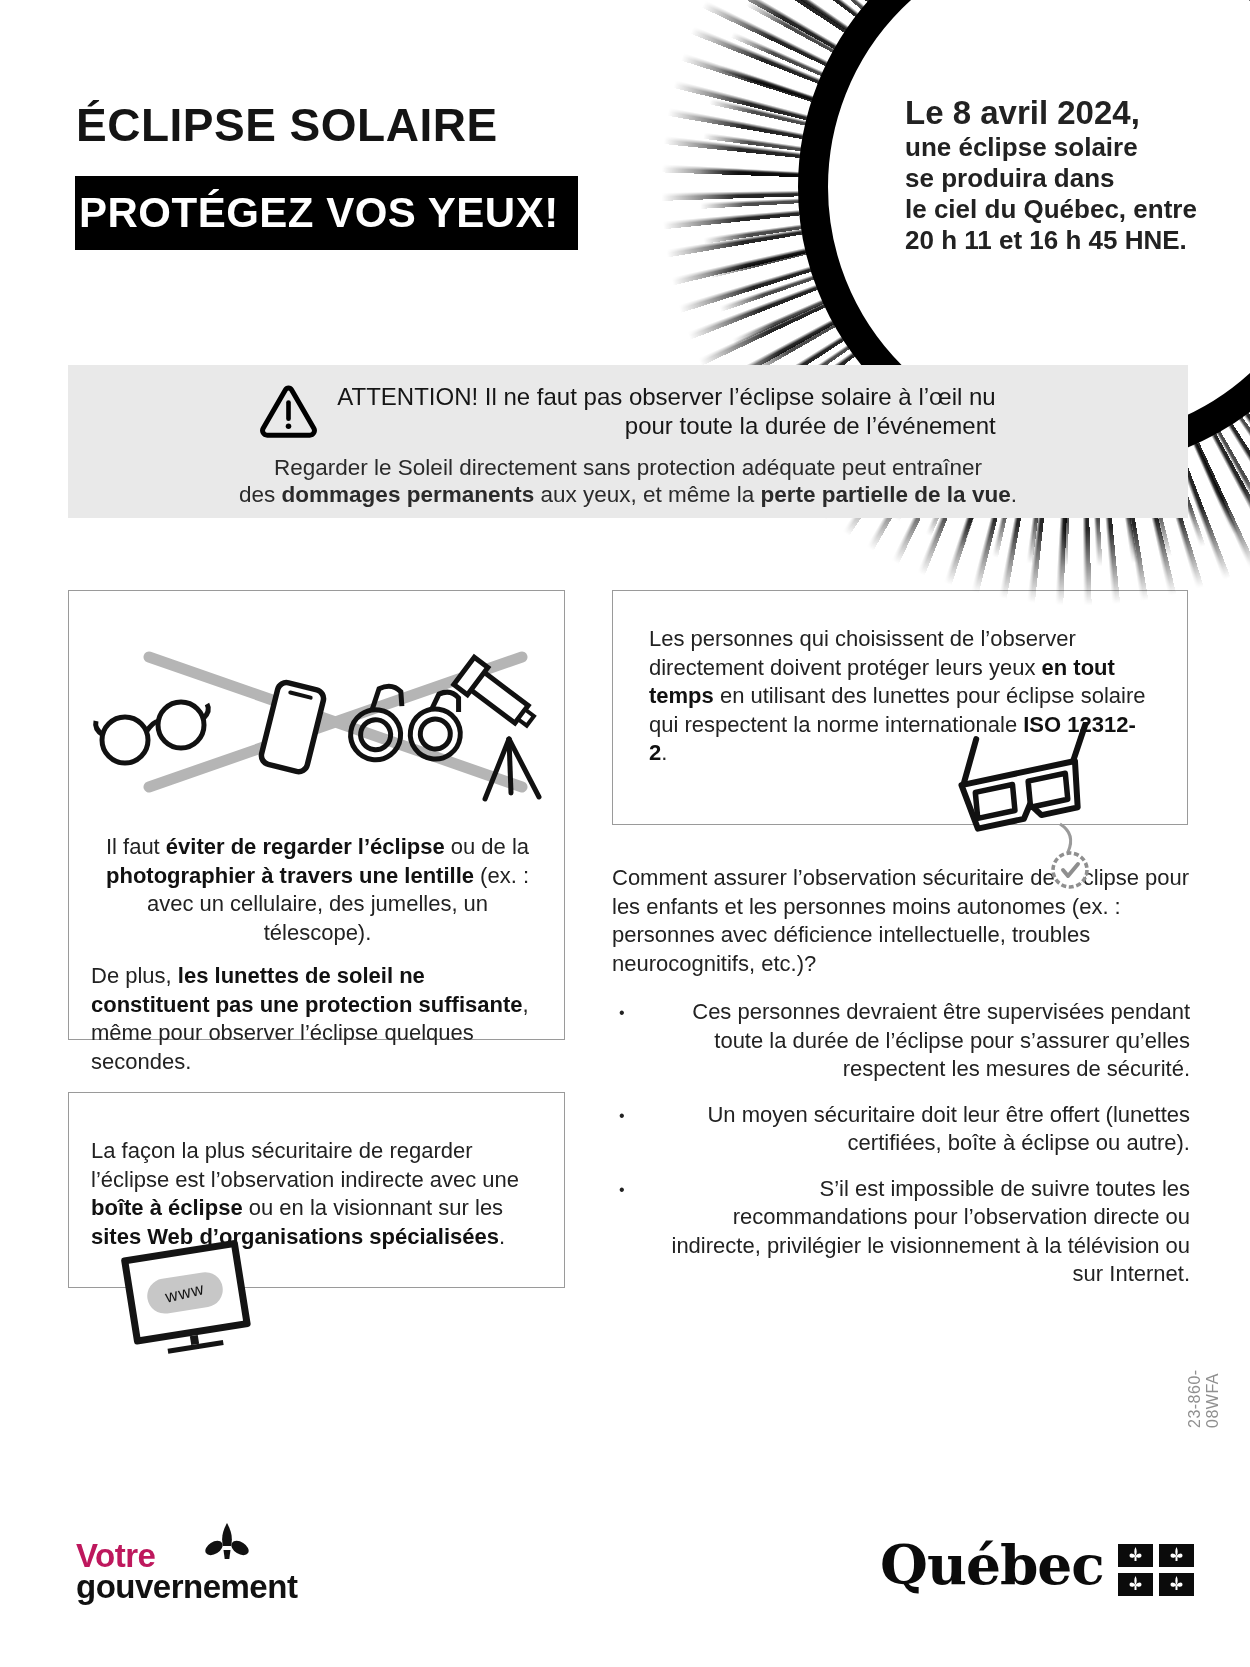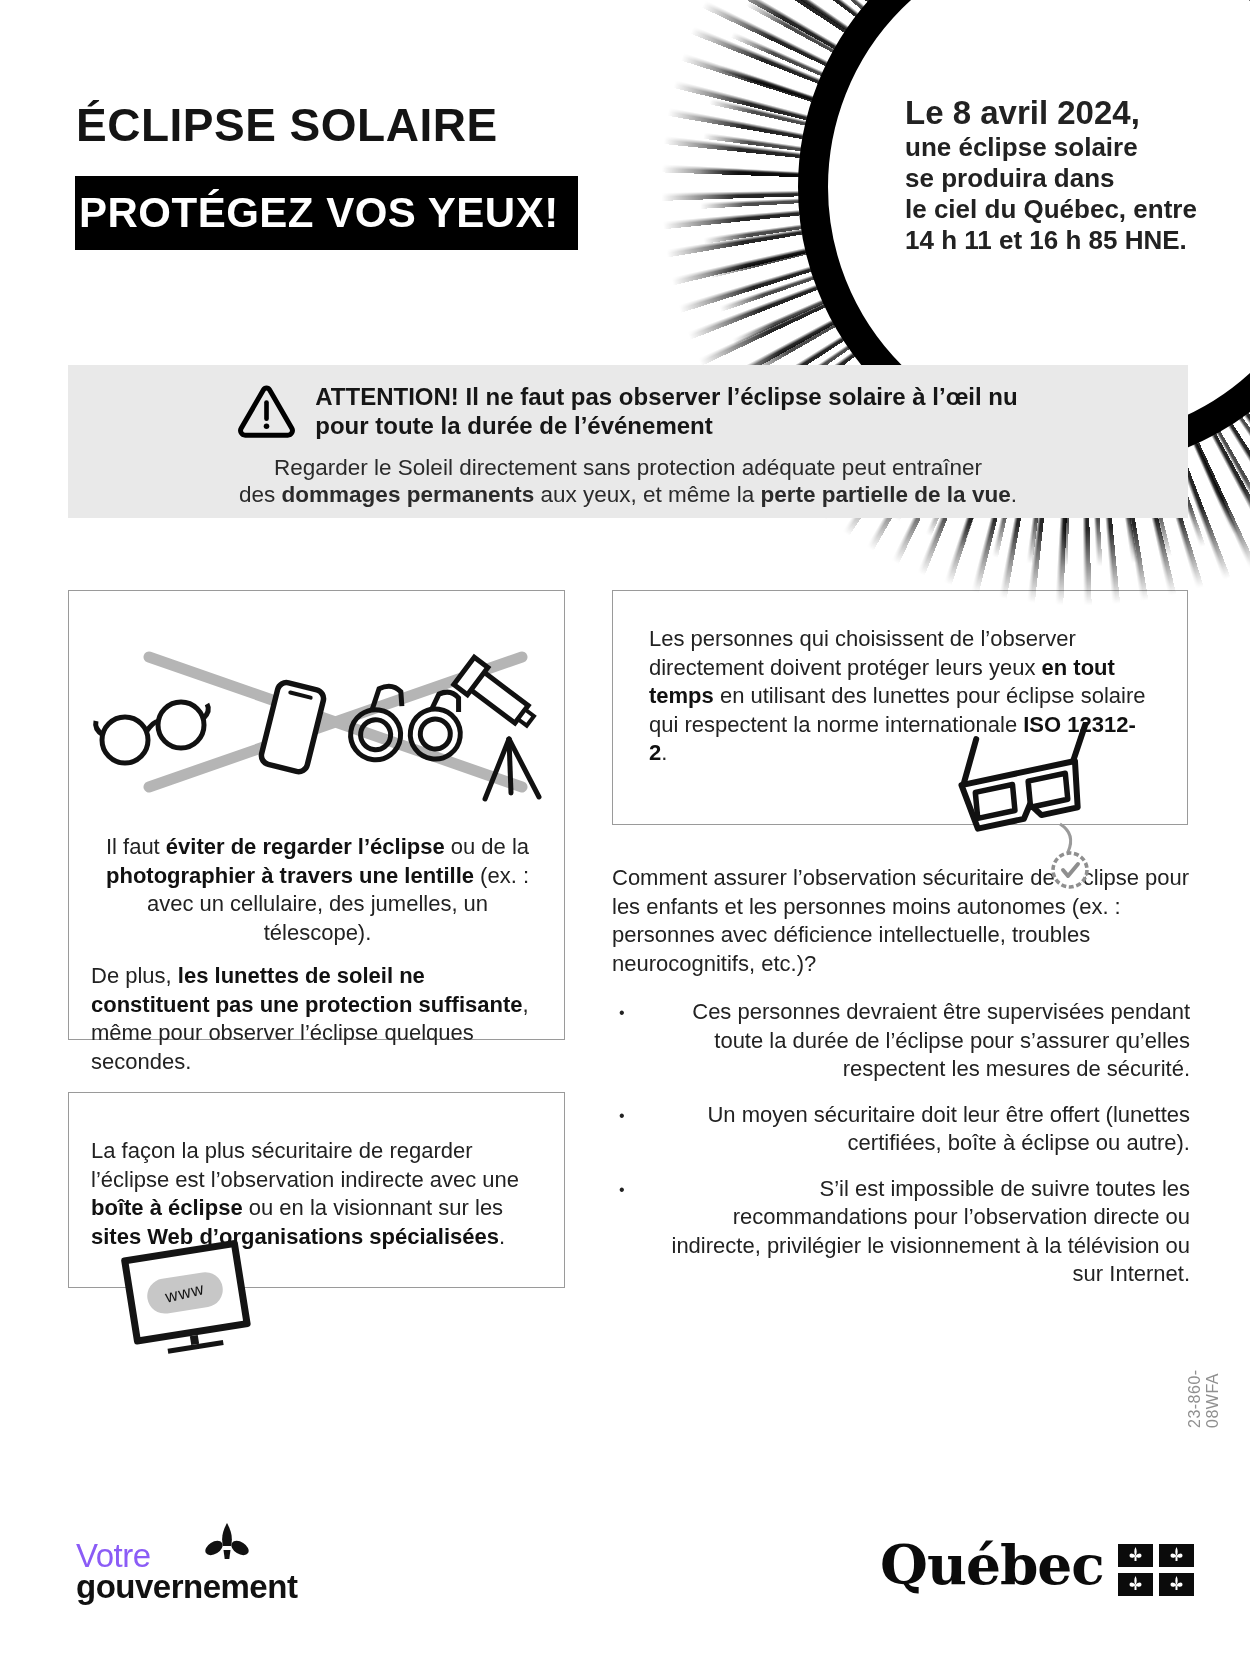--- a/index.html
+++ b/index.html
@@ -41,21 +41,21 @@
   }
   .eclipse-text { position:absolute; left:883px; top:94px; width:340px; z-index:2; color:#222;margin-left:22px; }
   .eclipse-text .date { font-size:33px; font-weight:700; line-height:38px; }
   .eclipse-text .line { font-size:26px; font-weight:700; line-height:31px; }
   
   .warning {
     position:absolute; left:68px; top:365px; width:1120px; height:153px;
     background:#e9e9e9; box-sizing:border-box; padding-top:17px; z-index:4;
   }
   .warning-head { display:flex; justify-content:center; align-items:center; gap:20px; }
-  .warning-head .txt { text-align:left; font-size:24px; font-weight:700; line-height:29px; color:#161616; }
+  .warning-head .txt { text-align:right; font-size:24px; font-weight:400; line-height:29px; color:#161616; }
   .warning-body { text-align:center; font-size:22.5px; line-height:27px; margin-top:11px; color:#2a2a2a; }
   .tri-icon { width:57px; height:53px; flex:0 0 auto; }
   
   .panel { position:absolute; background:#fff; border:1px solid #9a9a9a; box-sizing:border-box; }
   .box-avoid   { left:68px; top:590px;  width:497px; height:450px; }
   .box-protect { left:612px; top:590px; width:576px; height:235px; padding:34px 34px 0 36px; }
   .box-safe    { left:68px; top:1092px; width:497px; height:196px; padding:44px 22px 0 22px; }
   .para { font-size:22px; line-height:28.5px; color:#222; }
   .para b { color:#111; }
   .box-avoid .icons { position:absolute; left:8px; top:36px; }
@@ -80,41 +80,41 @@
   
   .footer-line { position:absolute; left:35px; top:1402px; width:1120px; text-align:center; font-size:25px; color:#222; }
   .footer-line a { color:#4878a8; text-decoration:underline; cursor:pointer; }
   .doc-code {
     position:absolute; left:1186px; top:1318px; height:110px;
     writing-mode:vertical-rl; transform:rotate(180deg);
     font-size:16px; color:#8f8f8f; letter-spacing:.5px;
   }
   
   .gov-logo { position:absolute; left:76px; top:1522px; width:330px; height:90px; }
-  .gov-logo .l1 { position:absolute; left:0; top:15px; font-size:33px; font-weight:400; letter-spacing:-.5px; color:#8b5cf6; }
+  .gov-logo .l1 { position:absolute; left:0; top:15px; font-size:33px; font-weight:700; letter-spacing:-.5px; color:#be185d; }
   .gov-logo .l2 { position:absolute; left:0; top:46px; font-size:33px; font-weight:700; letter-spacing:-.5px; color:#111; }
   .gov-logo svg { position:absolute; left:127px; top:0; }
   .quebec-logo { position:absolute; left:880px; top:1536px; display:flex; align-items:flex-start; }
   .quebec-logo .word { font-family:"DejaVu Serif", serif; font-weight:700; font-size:55px; line-height:58px; color:#0b0b0b; letter-spacing:-1px; }
   .quebec-logo svg { margin-left:14px; margin-top:8px; }
 </style>
 </head>
 <body>
 
 <div class="page">
 
   <div class="rays1"></div>
   <div class="rays2"></div>
   <div class="eclipse-ring"></div>
   <div class="eclipse-text">
     <div class="date">Le 8 avril 2024,</div>
     <div class="line">une éclipse solaire</div>
     <div class="line">se produira dans</div>
     <div class="line">le ciel du Québec, entre</div>
-    <div class="line">14 h 11 et 16 h 85 HNE.</div>
+    <div class="line">20 h 11 et 16 h 45 HNE.</div>
   </div>
 
   <div class="main-title">ÉCLIPSE SOLAIRE</div>
   <div class="title-banner">
     <span>PROTÉGEZ VOS YEUX!</span>
   </div>
 
   <div class="warning">
     <div class="warning-head">
       <svg class="tri-icon" viewBox="0 0 64 58">

